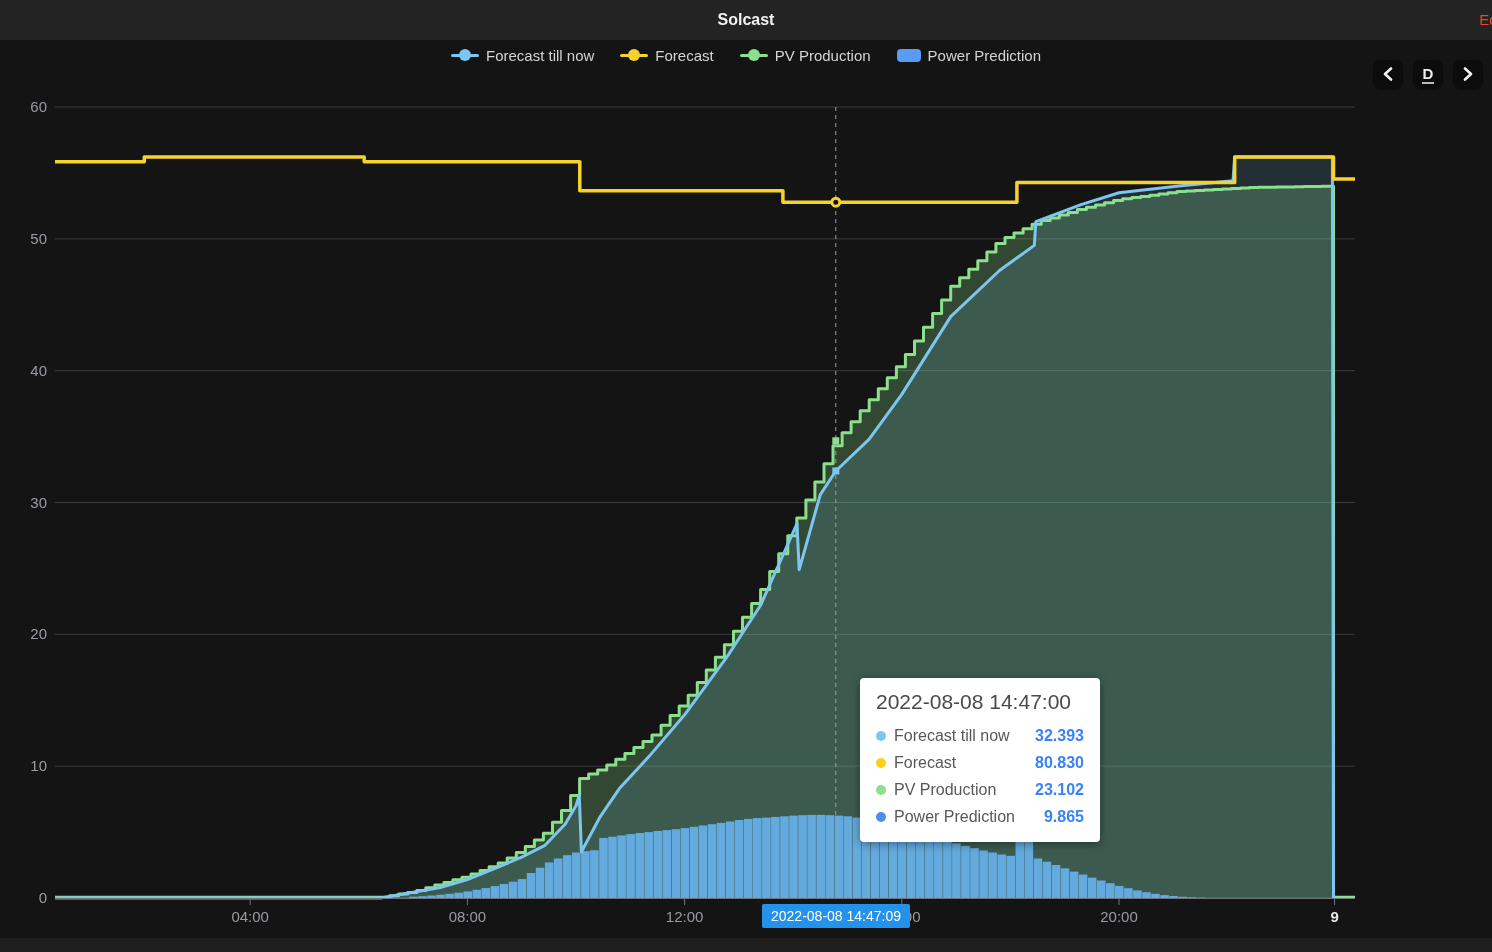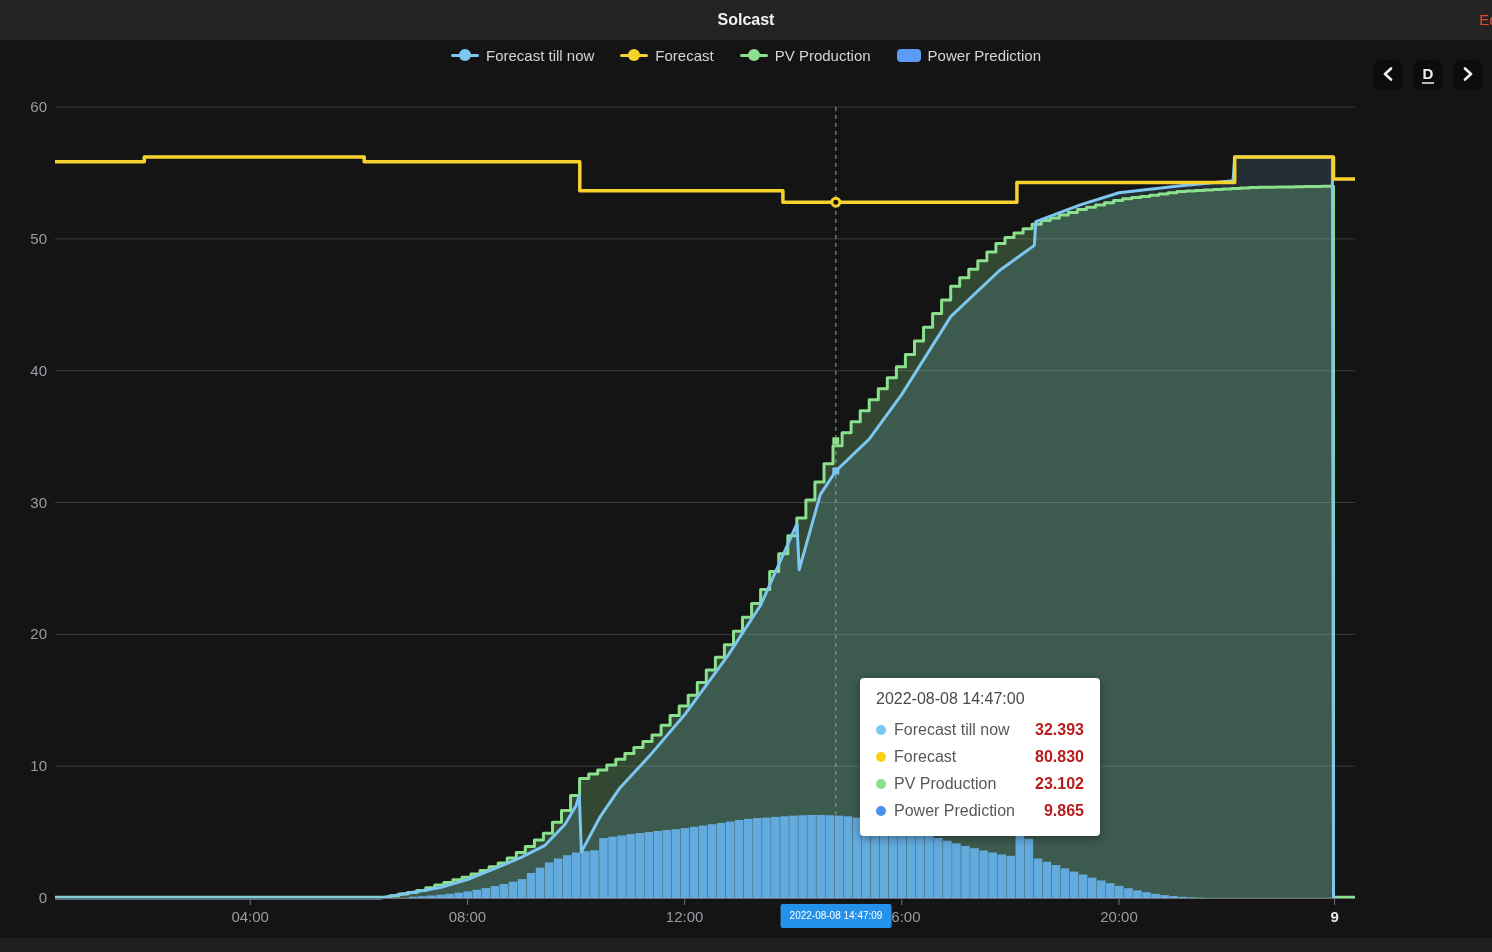--- a/index.html
+++ b/index.html
@@ -32,32 +32,32 @@
   .navbtn { width:30px; height:30px; background:#0c0c0c; border:none; border-radius:8px;
             color:#efefef; display:flex; align-items:center; justify-content:center;
             cursor:pointer; font-size:15px; font-weight:bold; }
   .navbtn .dlabel { border-bottom:2px solid #b9b9bf; padding:0 1px 1px 1px; line-height:15px; }
 
   
   #chart-svg { position:absolute; left:0; top:0; z-index:1; }
 
   
   .cursor-badge { position:absolute; top:904px; left:836px; transform:translateX(-50%);
-                  background:#2492ea; color:#fff; font-size:10px; line-height:24px;
+                  background:#2492ea; color:#fff; font-size:14px; line-height:24px;
                   height:24px; padding:0 9px; border-radius:2px; z-index:3; white-space:nowrap; }
 
   
   .tooltip { position:absolute; left:860px; top:678px; width:240px;
              background:#ffffff; border-radius:4px; z-index:4;
              box-shadow:0 2px 10px rgba(0,0,0,.4); padding:12px 16px 12px 16px; }
-  .tt-title { color:#4a4a4a; font-size:16px; margin-bottom:8px; }
+  .tt-title { color:#4a4a4a; font-size:21px; margin-bottom:8px; }
   .tt-row { display:flex; align-items:center; gap:8px; height:27px; font-size:16px; }
   .tt-dot { width:10px; height:10px; border-radius:50%; flex:0 0 auto; }
   .tt-label { color:#585858; }
-  .tt-value { margin-left:auto; color:#b91c1c; font-weight:bold; }
+  .tt-value { margin-left:auto; color:#3b82f6; font-weight:bold; }
 
   .bottom-strip { position:absolute; left:0; top:938px; width:1492px; height:14px;
                   background:#1f1f1f; z-index:2; }
 </style>
 </head>
 <body>
 
 <div class="header">
   <div class="header-title">Solcast</div>
   <span class="edit-link">Edit</span>

